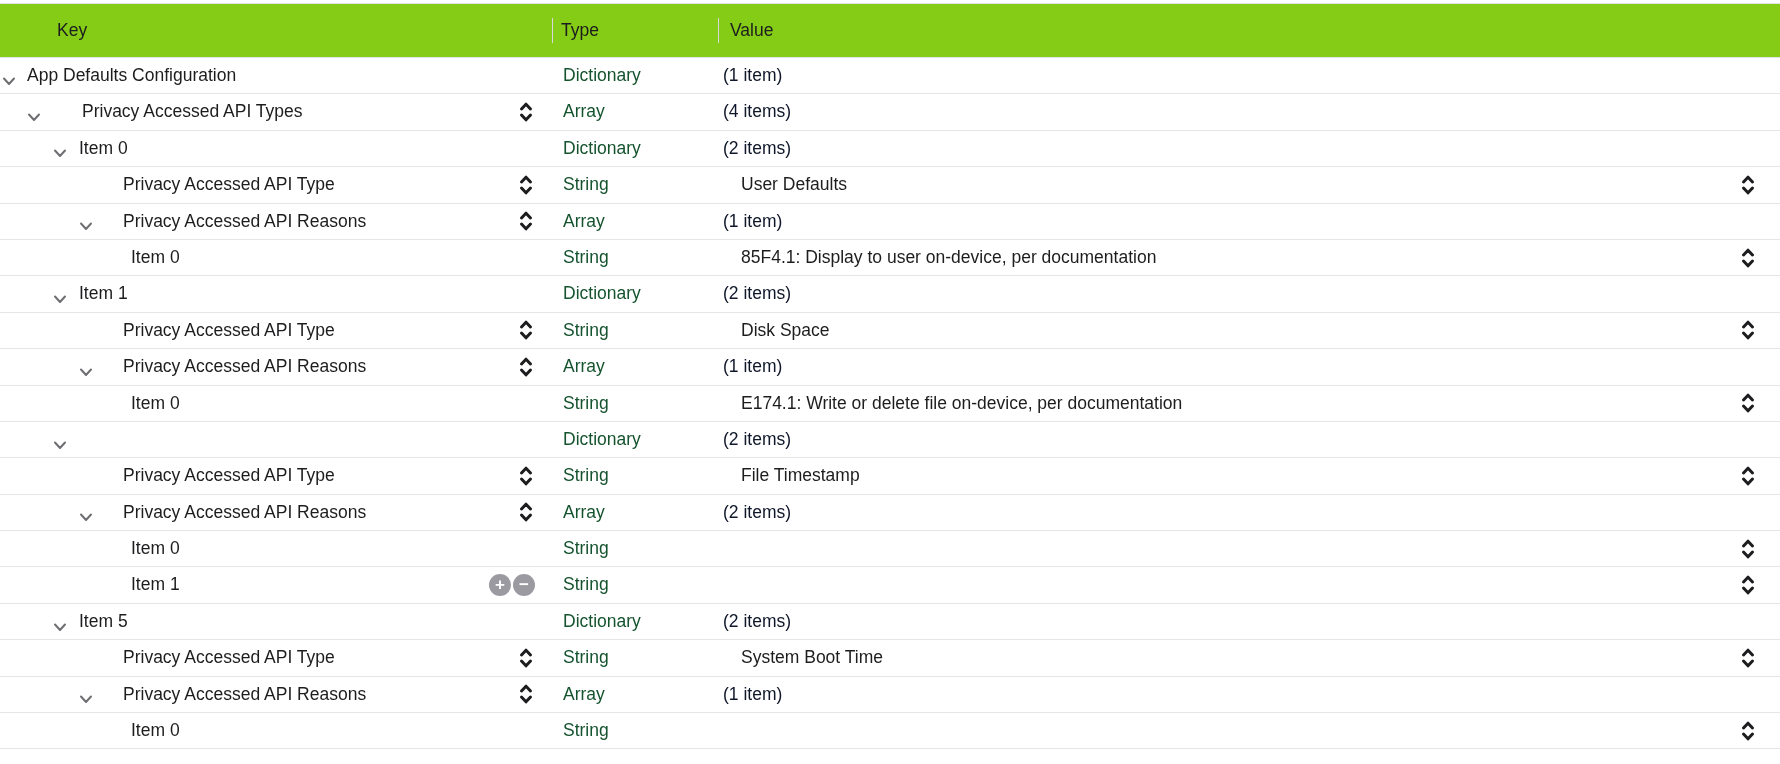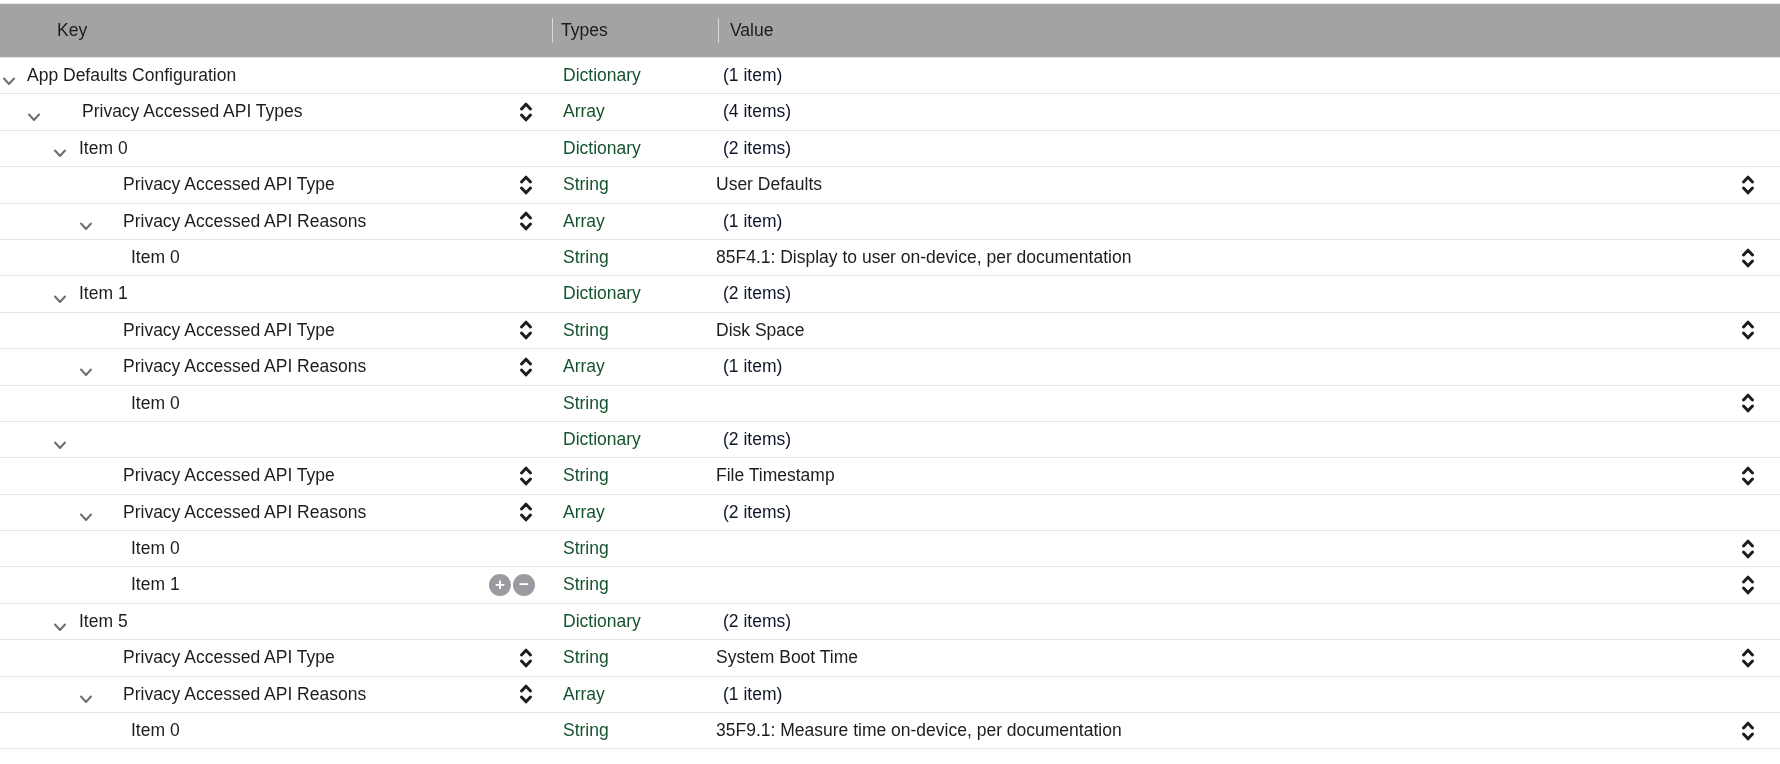--- a/index.html
+++ b/index.html
@@ -17,21 +17,21 @@
     width: 1780px;
     height: 764px;
     background: #ffffff;
   }
   .table-header {
     position: relative;
     margin-top: 3px;
     height: 53px;
     border-top: 1px solid #e4e4e6;
     border-bottom: 1px solid #e4e4e6;
-    background: #a3a3a3;
+    background: #84cc16;
   }
   .table-header .col-label {
     position: absolute;
     top: 0;
     height: 53px;
     line-height: 53px;
     font-size: 17.5px;
     color: #1d1d1f;
   }
   .col-key   { left: 57px;  }
@@ -59,21 +59,21 @@
     top: 0;
     height: 35.4px;
     line-height: 35.4px;
     font-size: 17.5px;
     white-space: nowrap;
   }
   .key-label   { color: #1d1d1f; }
   .type-label  { color: #14532d; left: 563px; }
   .value-label { color: #1d1d1f; }
   .value-label.summary { color: #0f172a; left: 723px; }
-  .value-label.string  { left: 716px; }
+  .value-label.string  { left: 741px; }
 
   .disclosure {
     position: absolute;
     top: 50%;
     margin-top: -4px;
     width: 14px;
     height: 9px;
     cursor: default;
   }
   .stepper {
@@ -108,21 +108,21 @@
     display: inline-block;
   }
 </style>
 </head>
 <body>
 
 <div class="plist-editor">
   <div class="table-header">
     <span class="col-label col-key">Key</span>
     <span class="header-divider divider-1"></span>
-    <span class="col-label col-type">Types</span>
+    <span class="col-label col-type">Type</span>
     <span class="header-divider divider-2"></span>
     <span class="col-label col-value">Value</span>
   </div>
   <div class="rows" id="rows">
       <div class="row">
         <span class="disclosure" style="left: 2px;"><svg width="14" height="9" viewBox="0 0 14 9">
             <path d="M2 1.5 L7 7 L12 1.5" fill="none" stroke="#6e6e73" stroke-width="2" stroke-linecap="round" stroke-linejoin="round"></path>
           </svg></span>
         <span class="cell-text key-label" style="left: 27px;">App Defaults Configuration</span>
         <span class="cell-text type-label">Dictionary</span>
@@ -211,20 +211,21 @@
         <span class="stepper key-stepper"><svg width="14" height="22" viewBox="0 0 14 22">
             <path d="M2.5 8 L7 3.2 L11.5 8" fill="none" stroke="#1d1d1f" stroke-width="3" stroke-linecap="round" stroke-linejoin="round"></path>
             <path d="M2.5 14 L7 18.8 L11.5 14" fill="none" stroke="#1d1d1f" stroke-width="3" stroke-linecap="round" stroke-linejoin="round"></path>
           </svg></span>
         <span class="cell-text type-label">Array</span>
         <span class="cell-text value-label summary">(1 item)</span>
       </div>
       <div class="row">
         <span class="cell-text key-label" style="left: 131px;">Item 0</span>
         <span class="cell-text type-label">String</span>
+        <span class="cell-text value-label string">E174.1: Write or delete file on-device, per documentation</span>
         <span class="stepper value-stepper"><svg width="14" height="22" viewBox="0 0 14 22">
             <path d="M2.5 8 L7 3.2 L11.5 8" fill="none" stroke="#1d1d1f" stroke-width="3" stroke-linecap="round" stroke-linejoin="round"></path>
             <path d="M2.5 14 L7 18.8 L11.5 14" fill="none" stroke="#1d1d1f" stroke-width="3" stroke-linecap="round" stroke-linejoin="round"></path>
           </svg></span>
       </div>
       <div class="row">
         <span class="disclosure" style="left: 53px;"><svg width="14" height="9" viewBox="0 0 14 9">
             <path d="M2 1.5 L7 7 L12 1.5" fill="none" stroke="#6e6e73" stroke-width="2" stroke-linecap="round" stroke-linejoin="round"></path>
           </svg></span>
         <span class="cell-text key-label" style="left: 83px; margin-top: 26px;">Item 2</span>
@@ -305,20 +306,19 @@
         <span class="stepper key-stepper"><svg width="14" height="22" viewBox="0 0 14 22">
             <path d="M2.5 8 L7 3.2 L11.5 8" fill="none" stroke="#1d1d1f" stroke-width="3" stroke-linecap="round" stroke-linejoin="round"></path>
             <path d="M2.5 14 L7 18.8 L11.5 14" fill="none" stroke="#1d1d1f" stroke-width="3" stroke-linecap="round" stroke-linejoin="round"></path>
           </svg></span>
         <span class="cell-text type-label">Array</span>
         <span class="cell-text value-label summary">(1 item)</span>
       </div>
       <div class="row">
         <span class="cell-text key-label" style="left: 131px;">Item 0</span>
         <span class="cell-text type-label">String</span>
-        <span class="cell-text value-label string">35F9.1: Measure time on-device, per documentation</span>
         <span class="stepper value-stepper"><svg width="14" height="22" viewBox="0 0 14 22">
             <path d="M2.5 8 L7 3.2 L11.5 8" fill="none" stroke="#1d1d1f" stroke-width="3" stroke-linecap="round" stroke-linejoin="round"></path>
             <path d="M2.5 14 L7 18.8 L11.5 14" fill="none" stroke="#1d1d1f" stroke-width="3" stroke-linecap="round" stroke-linejoin="round"></path>
           </svg></span>
       </div>
     </div>
 </div>
 
 </body></html>

